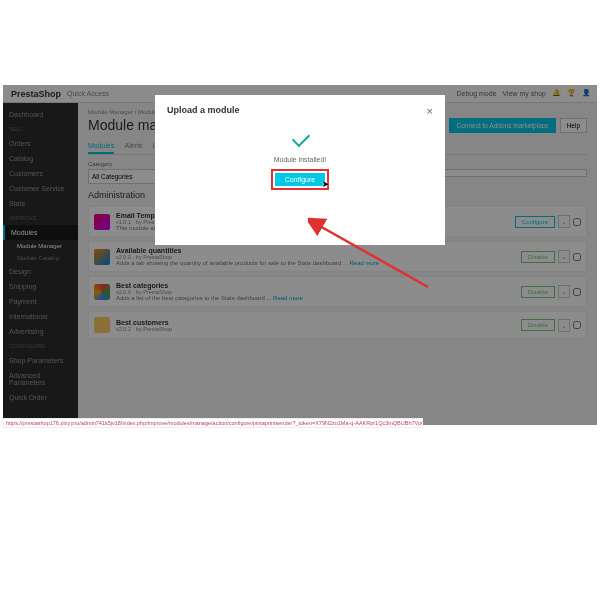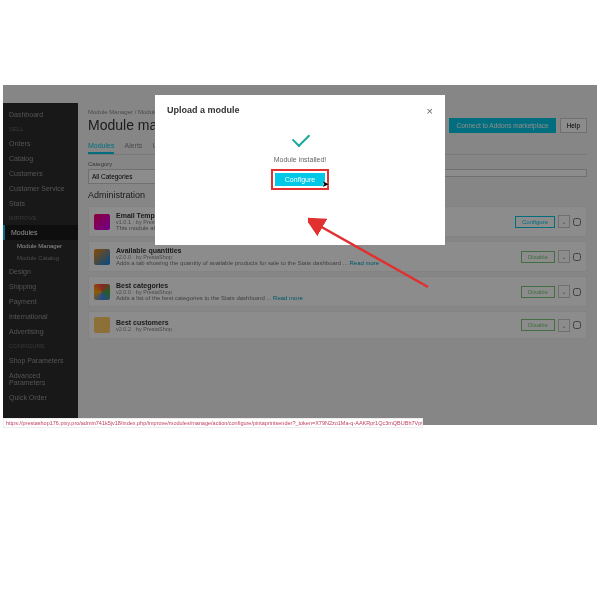--- a/index.html
+++ b/index.html
@@ -61,20 +61,31 @@
 .m1{background:linear-gradient(135deg,#f06,#c0f)}
 .m2{background:linear-gradient(135deg,#f80,#08f)}
 .m3{background:conic-gradient(#f44,#4a4,#48f,#fa0,#f44)}
 .m4{background:#fc6}
 </style>
 </head>
 <body>
 
 <div class="page">
  <div class="app">
+  <div class="topbar">
+   <span class="logo">PrestaShop</span>
+   <span style="color:#888">Quick Access</span>
+   <div class="topbar-right">
+    <span>Debug mode</span>
+    <span>View my shop</span>
+    <span class="icn">🔔</span>
+    <span class="icn">🏆</span>
+    <span class="icn">👤</span>
+   </div>
+  </div>
 
   <div class="sidebar">
    <div class="sb-item">
           <span>Dashboard</span>
         </div>
    <div class="sb-head">SELL</div>
    <div class="sb-item">
           <span>Orders</span>
         </div>
    <div class="sb-item">

